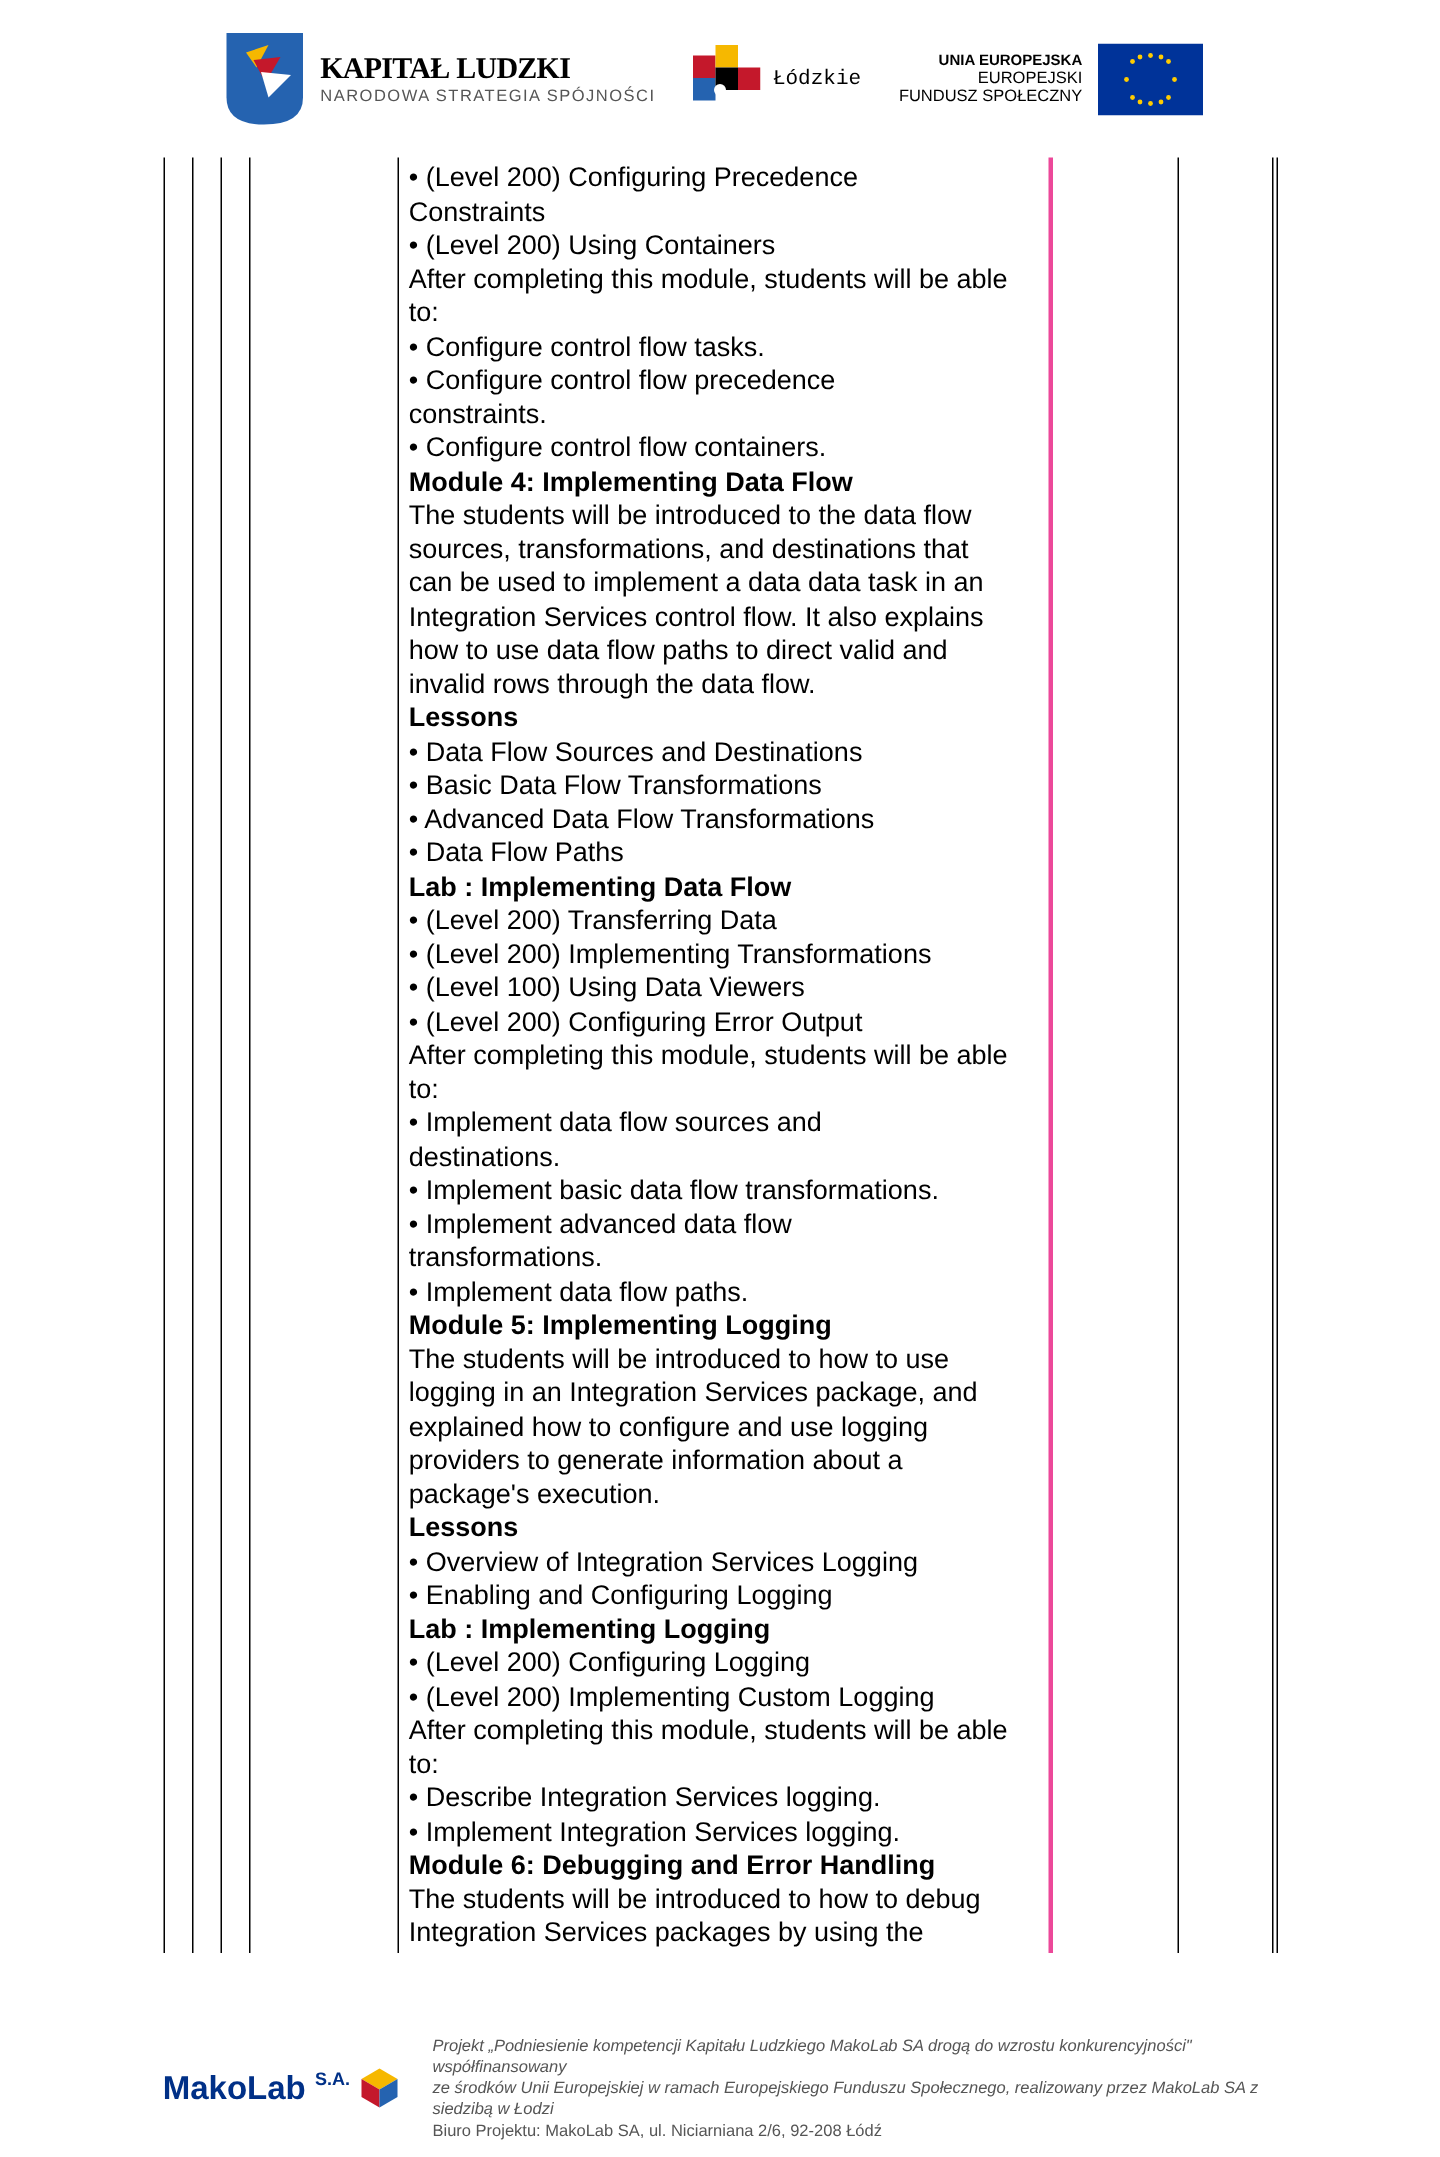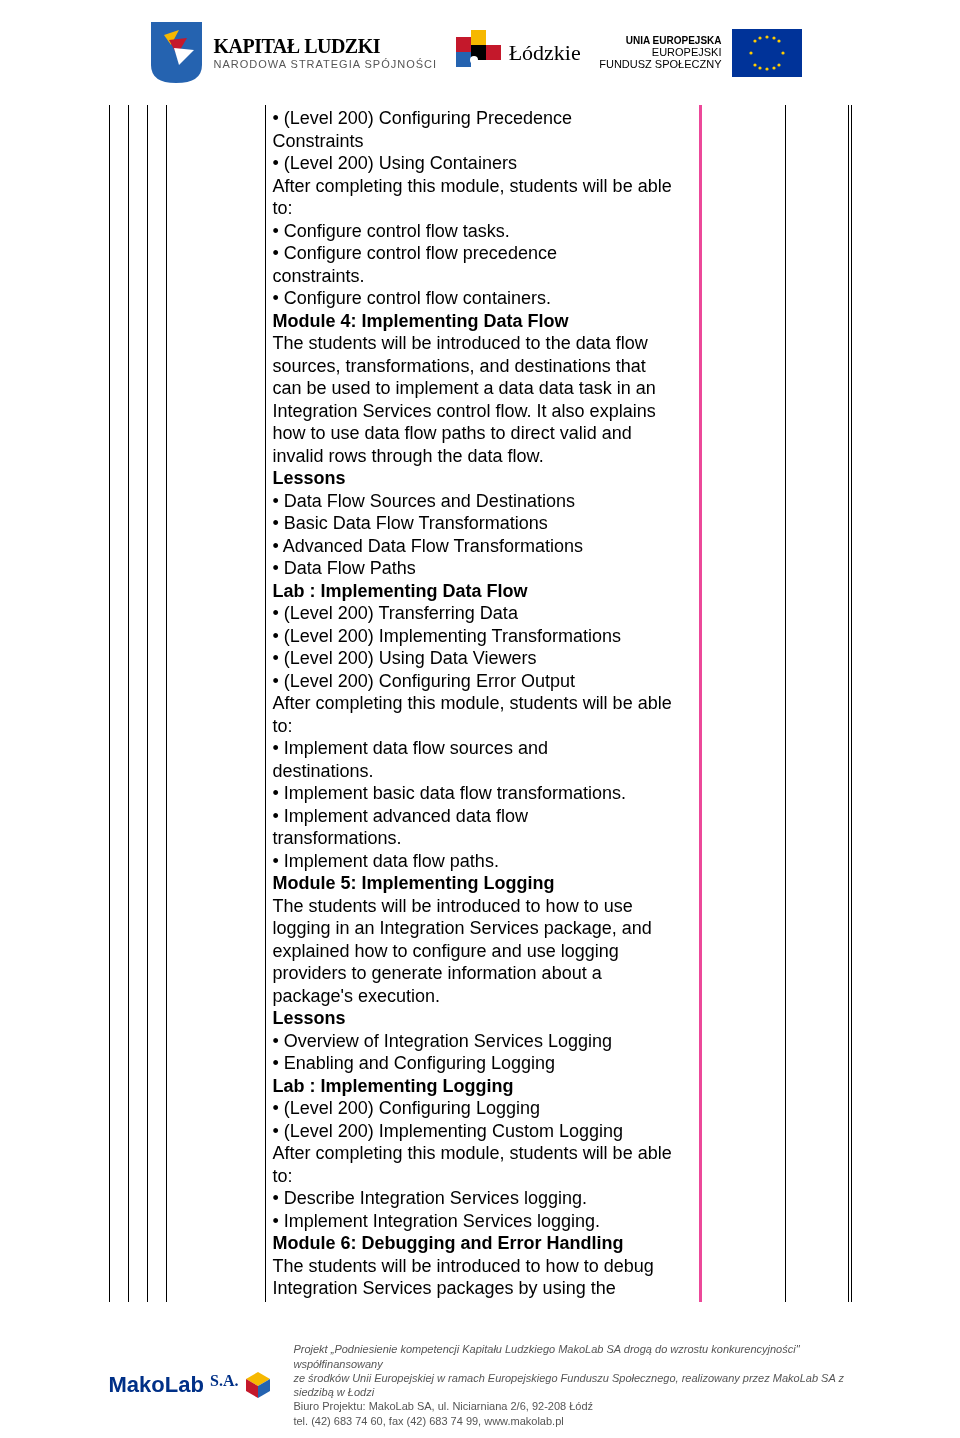--- a/index.html
+++ b/index.html
@@ -27,21 +27,21 @@
   .logo-text { font-size: 12px; line-height: 1.2; color: #333; }
   .logo-text .main-title { font-family: "Times New Roman", serif; font-size: 20px; font-weight: bold; letter-spacing: -0.5px; color: #000;}
   .logo-text .sub { font-size: 11px; letter-spacing: 1px; color: #555;}
   .eu-block { text-align: right; }
   .eu-block .line1 { font-weight: bold; font-size: 10px; }
   .eu-block .line2 { font-size: 11px; }
   svg.shield { width: 55px; height: 65px; }
   svg.eu-flag { width: 70px; height: 48px; }
   .lodzkie-logo { display: flex; align-items: center; gap: 8px; }
   .lodzkie-logo svg { width: 45px; height: 45px; }
-  .lodzkie-logo span { font-family: Liberation Serif, serif; font-size: 22px; }
+  .lodzkie-logo span { font-family: Liberation Mono, monospace; font-size: 14px; }
   .content-table {
     border-collapse: collapse;
     width: 100%;
     margin-top: 5px;
   }
   .content-table td.spacer {
     border-left: 1px solid #000;
     border-right: 1px solid #000;
     width: 22px;
   }
@@ -71,21 +71,21 @@
     left: 20px;
     right: 20px;
     display: flex;
     align-items: center;
     gap: 20px;
     font-size: 11px;
     color: #555;
     font-style: italic;
   }
   .footer .makolab { font-family: Arial; font-weight: bold; font-style: normal; font-size: 22px; color: #003087; }
-  .footer .makolab .sa { font-size: 16px; vertical-align: top; font-family: Liberation Serif, serif; }
+  .footer .makolab .sa { font-size: 12px; vertical-align: top; }
   .footer svg.cube { width: 30px; height: 30px; }
   .footer-text { line-height: 1.3; font-style: italic; flex: 1; }
   .footer-text .norm { font-style: normal; }
 </style>
 </head>
 <body>
 
 <div class="page">
 
   <div class="header-logos">
@@ -165,21 +165,21 @@
 <p class="line">how to use data flow paths to direct valid and</p>
 <p class="line">invalid rows through the data flow.</p>
 <p class="line bold">Lessons</p>
 <p class="line">• Data Flow Sources and Destinations</p>
 <p class="line">• Basic Data Flow Transformations</p>
 <p class="line">• Advanced Data Flow Transformations</p>
 <p class="line">• Data Flow Paths</p>
 <p class="line bold">Lab : Implementing Data Flow</p>
 <p class="line">• (Level 200) Transferring Data</p>
 <p class="line">• (Level 200) Implementing Transformations</p>
-<p class="line">• (Level 200) Using Data Viewers</p>
+<p class="line">• (Level 100) Using Data Viewers</p>
 <p class="line">• (Level 200) Configuring Error Output</p>
 <p class="line">After completing this module, students will be able</p>
 <p class="line">to:</p>
 <p class="line">• Implement data flow sources and</p>
 <p class="line">destinations.</p>
 <p class="line">• Implement basic data flow transformations.</p>
 <p class="line">• Implement advanced data flow</p>
 <p class="line">transformations.</p>
 <p class="line">• Implement data flow paths.</p>
 <p class="line bold">Module 5: Implementing Logging</p>
@@ -218,17 +218,16 @@
       <svg class="cube" viewBox="0 0 30 30">
         <polygon points="15,2 27,9 15,16 3,9" fill="#f6b800"></polygon>
         <polygon points="3,9 15,16 15,28 3,21" fill="#c4182b"></polygon>
         <polygon points="27,9 15,16 15,28 27,21" fill="#2563b0"></polygon>
       </svg>
     </div>
     <div class="footer-text">
       <div>Projekt „Podniesienie kompetencji Kapitału Ludzkiego MakoLab SA drogą do wzrostu konkurencyjności" współfinansowany</div>
       <div>ze środków Unii Europejskiej w ramach Europejskiego Funduszu Społecznego, realizowany przez MakoLab SA z siedzibą w Łodzi</div>
       <div class="norm">Biuro Projektu: MakoLab SA, ul. Niciarniana 2/6, 92-208 Łódź</div>
-      <div class="norm">tel. (42) 683 74 60, fax (42) 683 74 99, www.makolab.pl</div>
     </div>
   </div>
 
 </div>
 
 </body></html>

